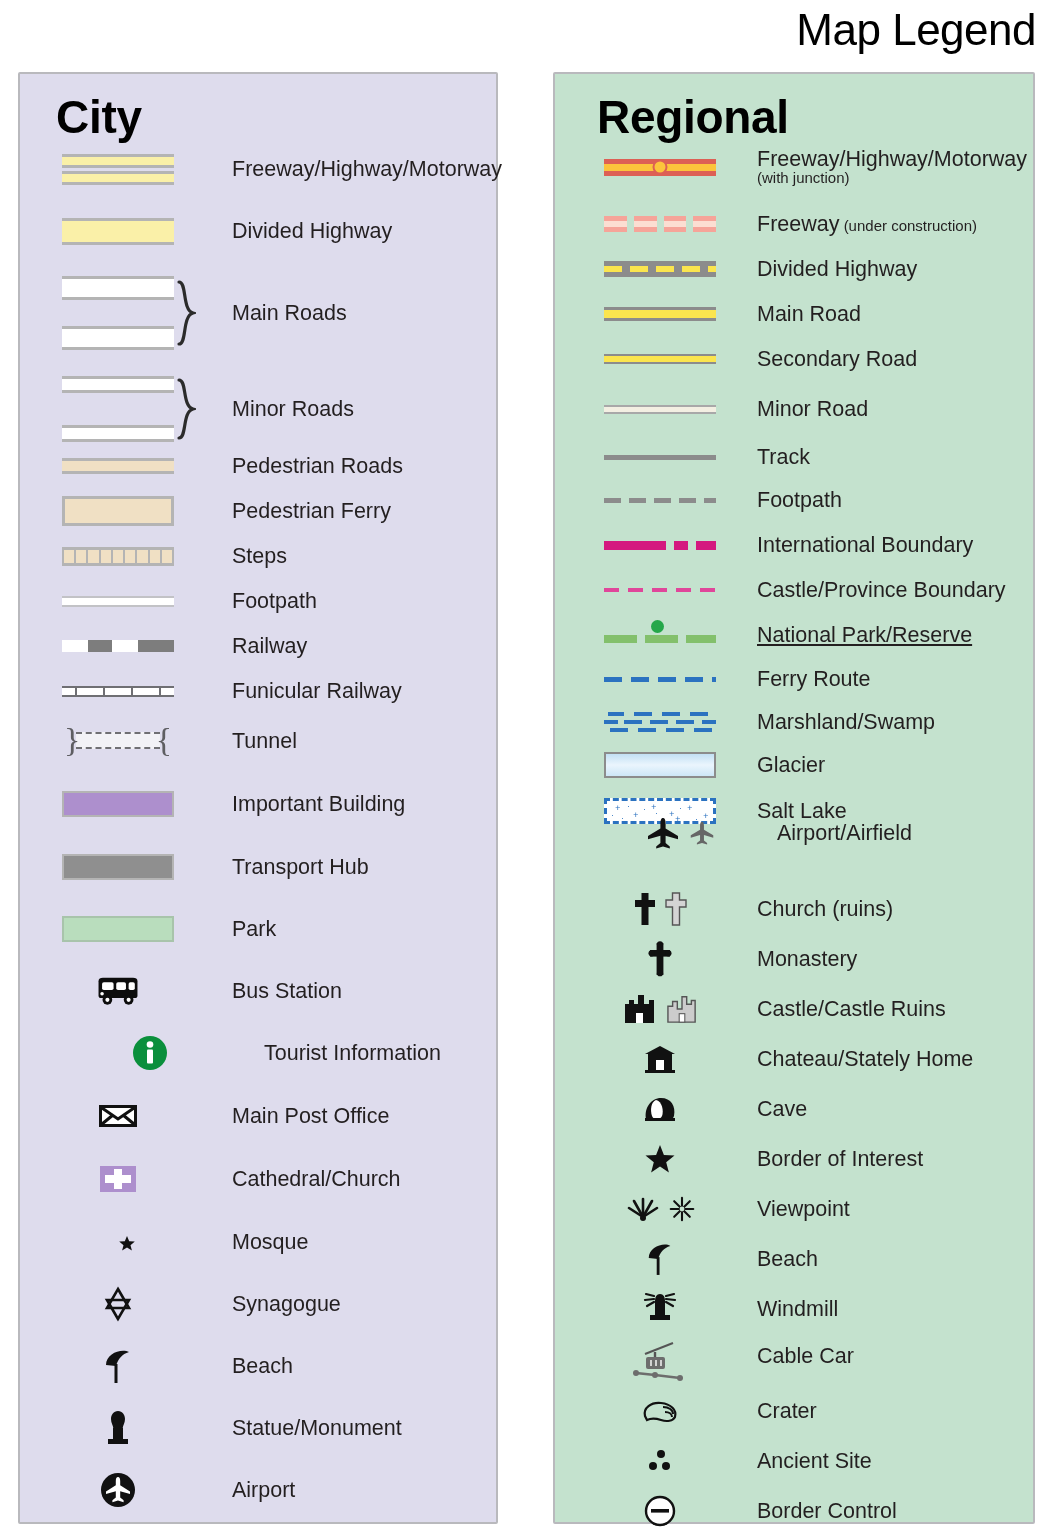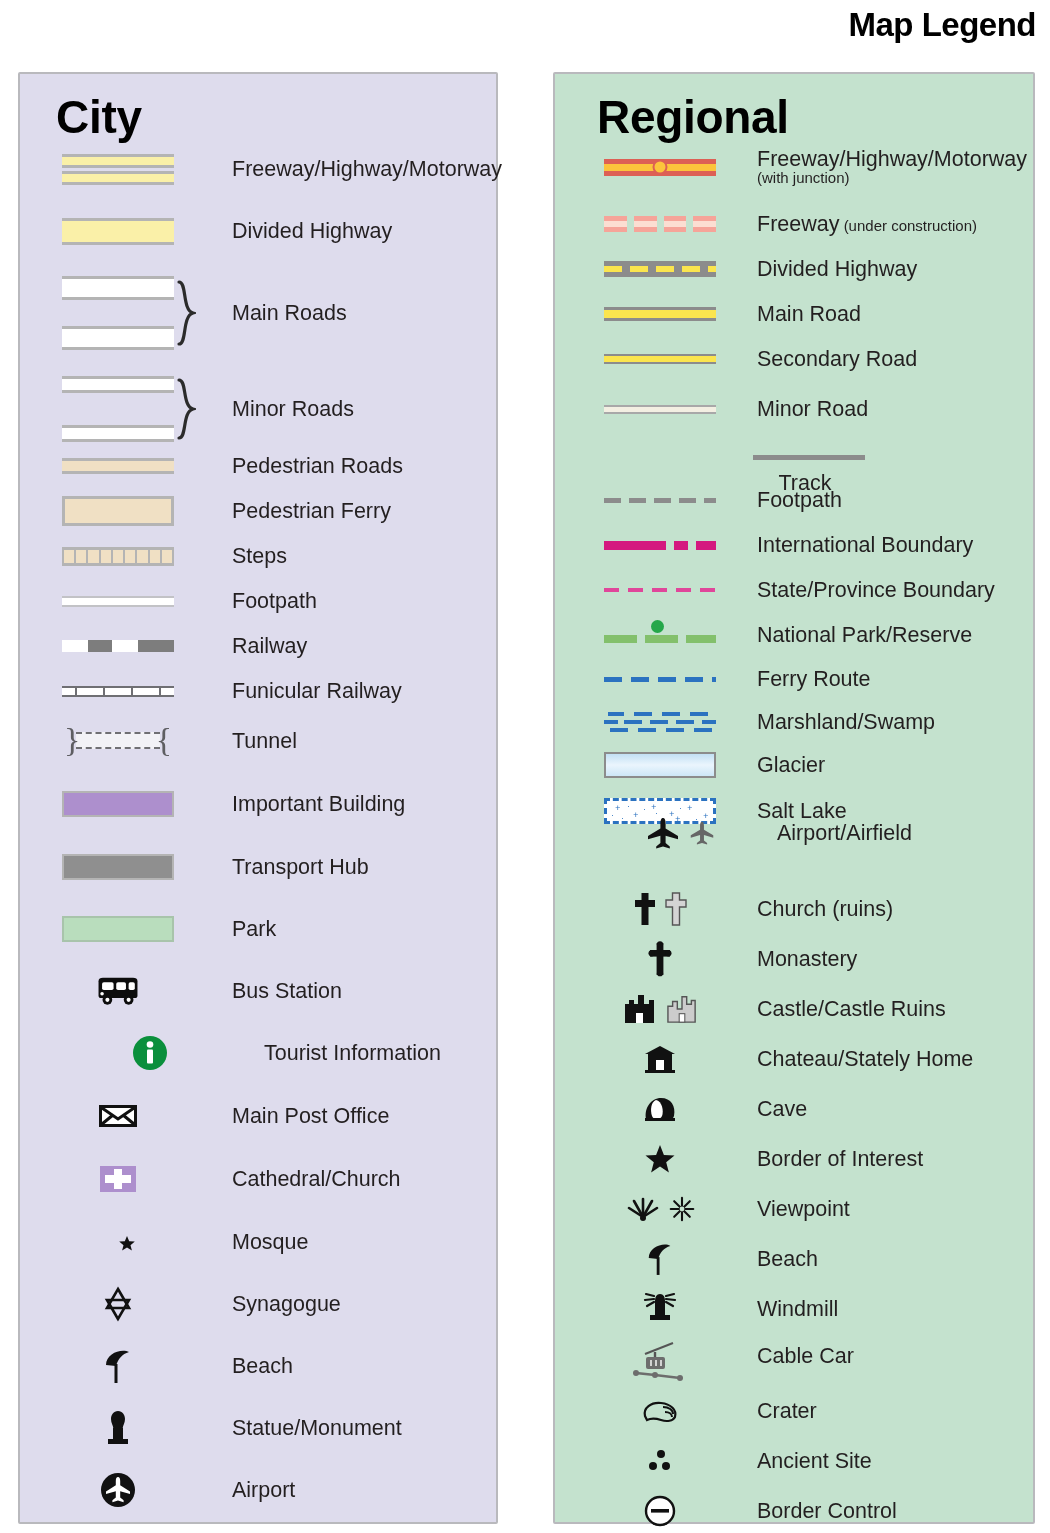--- a/index.html
+++ b/index.html
@@ -9,22 +9,22 @@
     width: 1050px; height: 1533px;
     background: #ffffff;
     font-family: "Liberation Sans", sans-serif;
   }
   #root { position: relative; width: 1050px; height: 1533px; overflow: hidden; }
 
   
   .legend-title {
     position: absolute;
     right: 14px; top: 8px;
-    font-size: 33px;
-    font-weight: bold;
+    font-size: 44px;
+    font-weight: normal;
     letter-spacing: -0.5px;
     color: #000;
     line-height: 1;
     white-space: nowrap;
   }
 
   
   .panel {
     position: absolute;
     border: 2px solid #b9b9bd;
@@ -560,21 +560,21 @@
 
       <div class="row" style="top:320px;">
         <div class="sym">
           <div class="s-rminor">
               <div class="mid"></div>
             </div>
         </div>
         <div class="label">Minor Road</div>
       </div>
 
-      <div class="row" style="top:368px;flex-direction:column;">
+      <div class="row" style="top:368px;">
         <div class="sym">
             <div class="s-rtrack"></div>
           </div>
         <div class="label">Track</div>
       </div>
 
       <div class="row" style="top:411px;">
         <div class="sym">
             <div class="s-rfootpath"></div>
           </div>
@@ -585,31 +585,31 @@
         <div class="sym">
             <div class="s-intbound"></div>
           </div>
         <div class="label">International Boundary</div>
       </div>
 
       <div class="row" style="top:501px;">
         <div class="sym">
             <div class="s-statebound"></div>
           </div>
-        <div class="label">State/Province Boundary</div>
+        <div class="label">Castle/Province Boundary</div>
       </div>
 
       <div class="row" style="top:538px;height:40px;">
         <div class="sym" style="height:40px;">
           <div class="s-natpark">
               <div class="dot"></div>
               <div class="dashes"></div>
             </div>
         </div>
-        <div class="label" style="margin-top:6px;">National Park/Reserve</div>
+        <div class="label" style="margin-top:6px;text-decoration:underline;">National Park/Reserve</div>
       </div>
 
       <div class="row" style="top:590px;">
         <div class="sym">
             <div class="s-ferry"></div>
           </div>
         <div class="label">Ferry Route</div>
       </div>
 
       <div class="row" style="top:630px;height:36px;">

